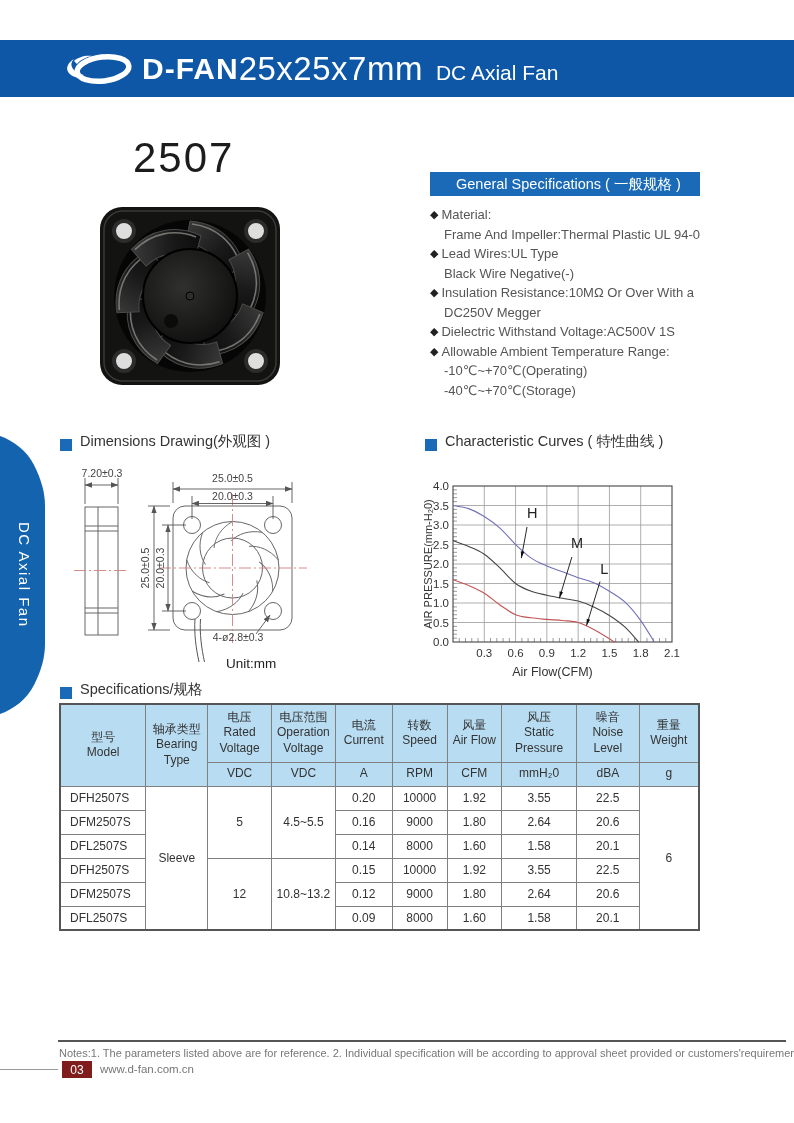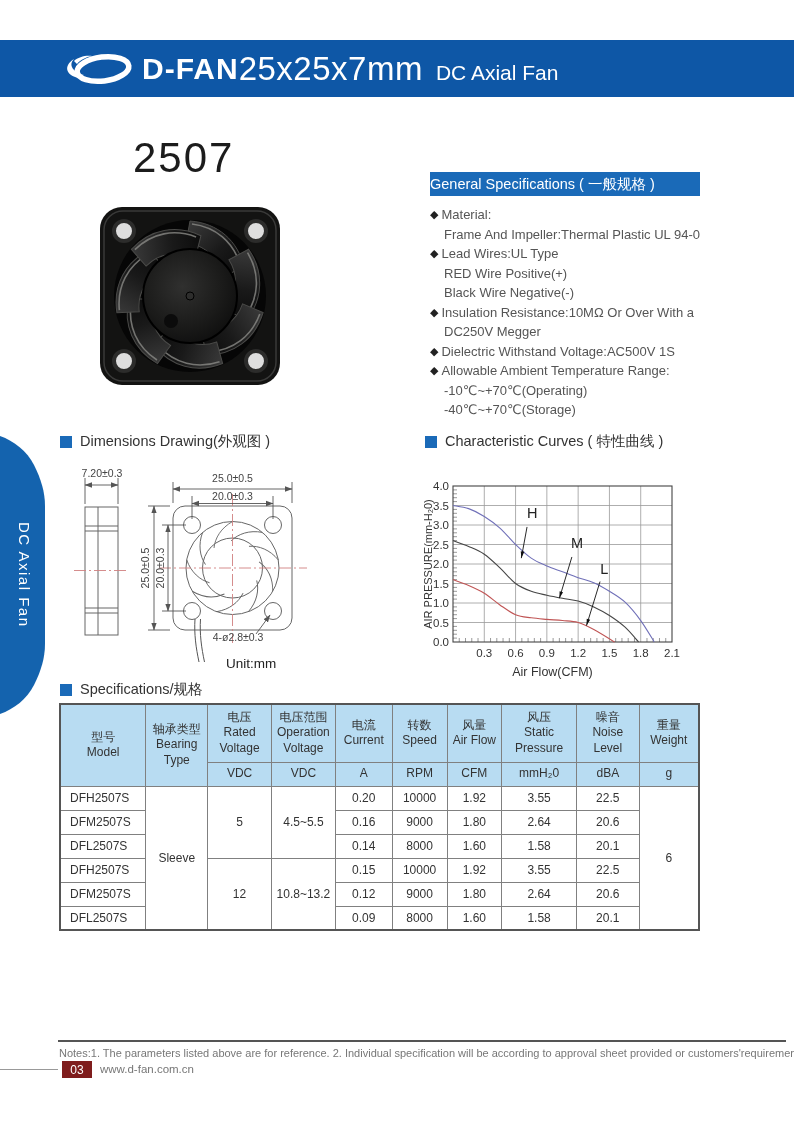--- a/index.html
+++ b/index.html
@@ -22,34 +22,34 @@
   .size-title{color:#fff;font-size:33px;font-weight:400;letter-spacing:.5px;}
   .sub-title{color:#fff;font-size:21px;font-weight:400;margin-left:13px;align-self:center;padding-top:8px}
 
   
   .model-number{position:absolute;left:133px;top:134px;font-size:42px;letter-spacing:2px;color:#1c1c1c}
   .fan-photo{position:absolute;left:98px;top:203px}
 
   
   .gen-specs{position:absolute;left:430px;top:172px;width:300px}
   .gs-header{width:270px;height:24px;background:var(--bar-blue);color:#fff;font-size:14.5px;
-             line-height:24px;padding-left:0}
+             line-height:24px;padding-left:26px}
   .gs-list{margin-top:9px}
   .gs-line{font-size:13px;color:#555;line-height:19.5px;white-space:nowrap}
   .gs-line.cont{padding-left:14px}
   .dia{color:#222;font-size:11px;margin-right:3px;vertical-align:1px}
 
   
   .side-tab{position:absolute;left:0;top:432px;width:48px;height:286px}
   .side-tab-label{position:absolute;left:8px;top:0;width:32px;height:286px;display:flex;
                   align-items:center;justify-content:center;writing-mode:vertical-rl;
                   color:#fff;font-size:15px;letter-spacing:1.5px}
 
   
-  .section-title{position:absolute;display:flex;align-items:center;font-size:14.5px;color:#333}
+  .section-title{position:absolute;display:flex;align-items:flex-end;font-size:14.5px;color:#333}
   .blue-sq{width:12px;height:12px;background:var(--bar-blue);margin-right:8px;flex:none}
   .st-dim{left:60px;top:432px}
   .st-curves{left:425px;top:432px}
   .st-spec{left:60px;top:680px}
 
   
   .dim-wrap{position:absolute;left:58px;top:462px;width:348px;height:215px}
   .dim-label{position:absolute;font-size:10.5px;color:#444;text-align:center;white-space:nowrap}
   .rot{transform:rotate(-90deg)}
   .unit-label{position:absolute;left:168px;top:194px;font-size:13.5px;color:#222}
@@ -134,21 +134,20 @@
         <circle cx="158" cy="158" r="10"></circle>
     </g>
   </svg>
 
   <div class="gen-specs">
     <div class="gs-header">General Specifications ( 一般规格 )</div>
     <div class="gs-list">
         <div class="gs-line"><span class="dia">◆</span><span>Material:</span></div>
         <div class="gs-line cont"><span>Frame And Impeller:Thermal Plastic UL 94-0</span></div>
         <div class="gs-line"><span class="dia">◆</span><span>Lead Wires:UL Type</span></div>
-        <div class="gs-line cont"><span>RED Wire Positive(+)</span></div>
         <div class="gs-line cont"><span>Black Wire Negative(-)</span></div>
         <div class="gs-line"><span class="dia">◆</span><span>Insulation Resistance:10MΩ Or Over With a</span></div>
         <div class="gs-line cont"><span>DC250V Megger</span></div>
         <div class="gs-line"><span class="dia">◆</span><span>Dielectric Withstand Voltage:AC500V 1S</span></div>
         <div class="gs-line"><span class="dia">◆</span><span>Allowable Ambient Temperature Range:</span></div>
         <div class="gs-line cont"><span>-10℃~+70℃(Operating)</span></div>
         <div class="gs-line cont"><span>-40℃~+70℃(Storage)</span></div>
       </div>
   </div>
 

